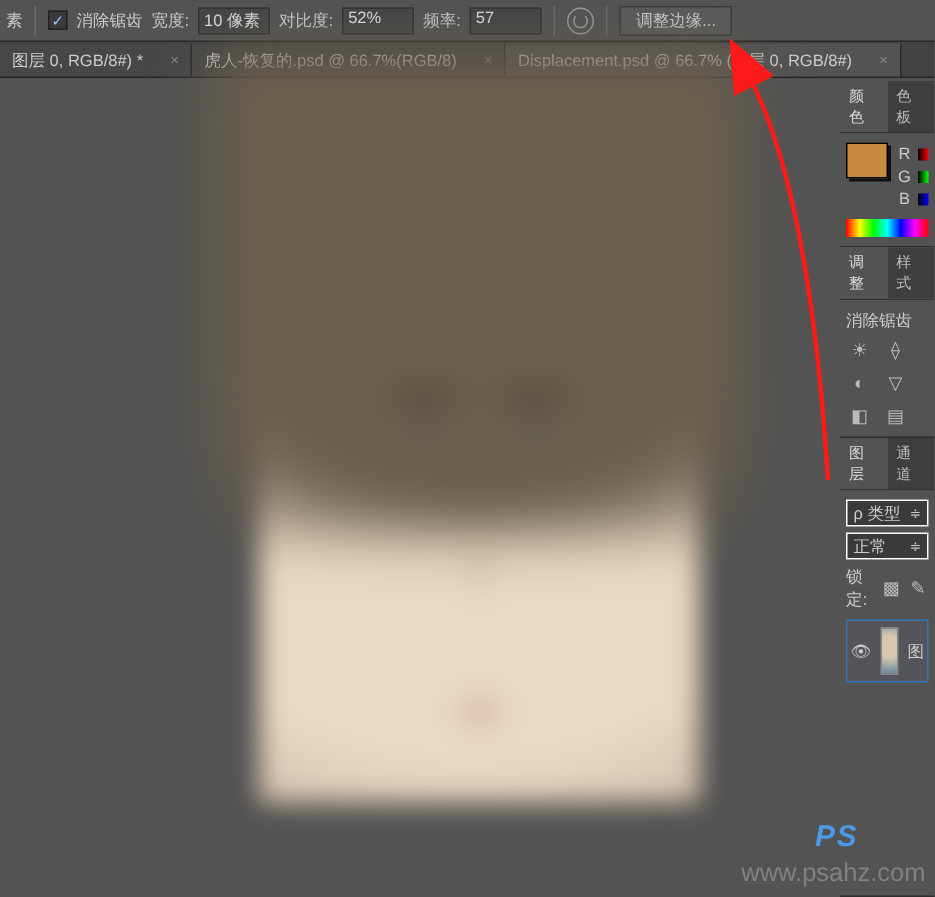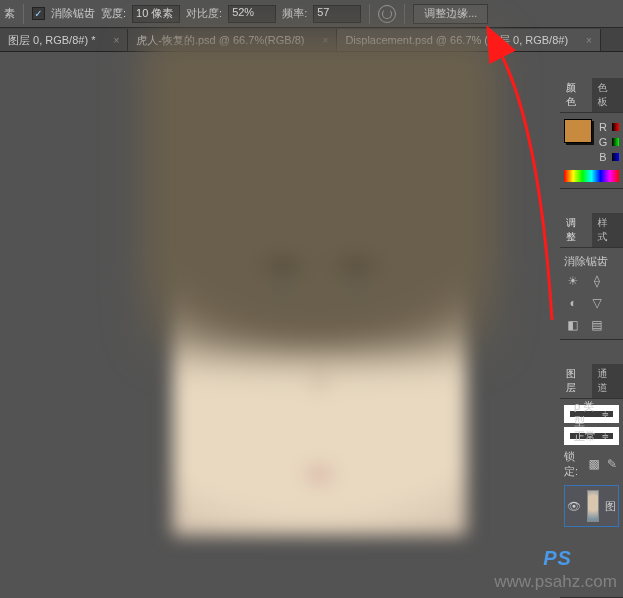--- a/index.html
+++ b/index.html
@@ -27,35 +27,35 @@
     radial-gradient(circle 10px at 39% 47%, #3d5a6e 0%, transparent 65%),
     radial-gradient(circle 10px at 61% 47%, #3d5a6e 0%, transparent 65%),
     radial-gradient(ellipse 38px 8px at 39% 43%, #3a3128 0%, transparent 70%),
     radial-gradient(ellipse 38px 8px at 61% 43%, #3a3128 0%, transparent 70%),
     radial-gradient(ellipse 22px 10px at 50% 84%, #b36b6b 0%, transparent 70%),
     radial-gradient(ellipse 12px 16px at 50% 66%, rgba(120,80,60,.35) 0%, transparent 70%);
     filter: blur(5px); }
   .bgfill { position:absolute; inset:0; background:#8ea5b4; z-index:-1; }
   
   .right-panels { position: absolute; top: 54px; right: 0; width: 63px; bottom: 0; background: #535353; display: flex; flex-direction: column; }
-  .panel-tabs { display: flex; background: #737373; border-bottom:1px solid #333;margin-top:24px; }
+  .panel-tabs { display: flex; background: #737373; border-bottom:1px solid #333; }
   .ptab { padding: 3px 6px; font-size: 10px; color: #bbb; background: #3e3e3e; }
   .ptab.on { background: #535353; color: #ddd; }
   .panel-body { background: #535353; padding: 6px 4px; border-bottom: 1px solid #2d2d2d; }
   .swatch { width: 28px; height: 24px; background: #c88a3e; border: 1px solid #000; box-shadow: 2px 2px 0 #111; margin-bottom: 4px; }
   .slider-row { display:flex; align-items:center; gap:4px; height:15px; }
   .slider-row .lab { width: 10px; text-align: center; }
   .slider-row .bar { flex:1; height:8px; }
   .r { background: linear-gradient(90deg,#000,#f00); }
   .g { background: linear-gradient(90deg,#000,#0f0); }
   .b { background: linear-gradient(90deg,#000,#00f); }
   .hue { height:12px; margin-top:6px; background: linear-gradient(90deg,#f00,#ff0,#0f0,#0ff,#00f,#f0f,#f00); }
   .adjust-icons { display:flex; flex-wrap:wrap; gap:6px; padding-top:4px; }
   .aicon { width:18px; height:16px; color:#bbb; display:flex; align-items:center; justify-content:center; font-size:12px; }
-  .select { width: 100%; height: 18px; background:#3a3a3a; border:6px solid #ffffff; display:flex; align-items:center; padding:0 4px; justify-content: space-between; }
+  .select { width: 100%; height: 18px; background:#3a3a3a; border:1px solid #ffffff; display:flex; align-items:center; padding:0 4px; justify-content: space-between; }
   .select .arrow { font-size:9px; }
   .lock-row { display:flex; align-items:center; gap:4px; margin-top:4px; }
   .layer-row { display:flex; align-items:center; gap:6px; padding:4px 2px; background:#5a6b8f22; border:1px solid #3673b7; margin-top:6px; }
   .eye { width:14px; }
   .thumb { width:32px; height:32px; background: radial-gradient(circle at 50% 40%, #d9c6af 40%, #7890a0 90%); border:1px solid #888; }
   
   .arrow-line { position:absolute; pointer-events:none; }
   .watermark { position:absolute; right:6px; bottom:6px; display:flex; flex-direction:column; align-items:flex-end; gap:2px; opacity:.88; }
   .watermark .big { font-size:20px; font-weight:bold; font-style:italic; color:#4aa3ff; letter-spacing:1px; }
   .watermark .cn { font-size:14px; color:#555; }

